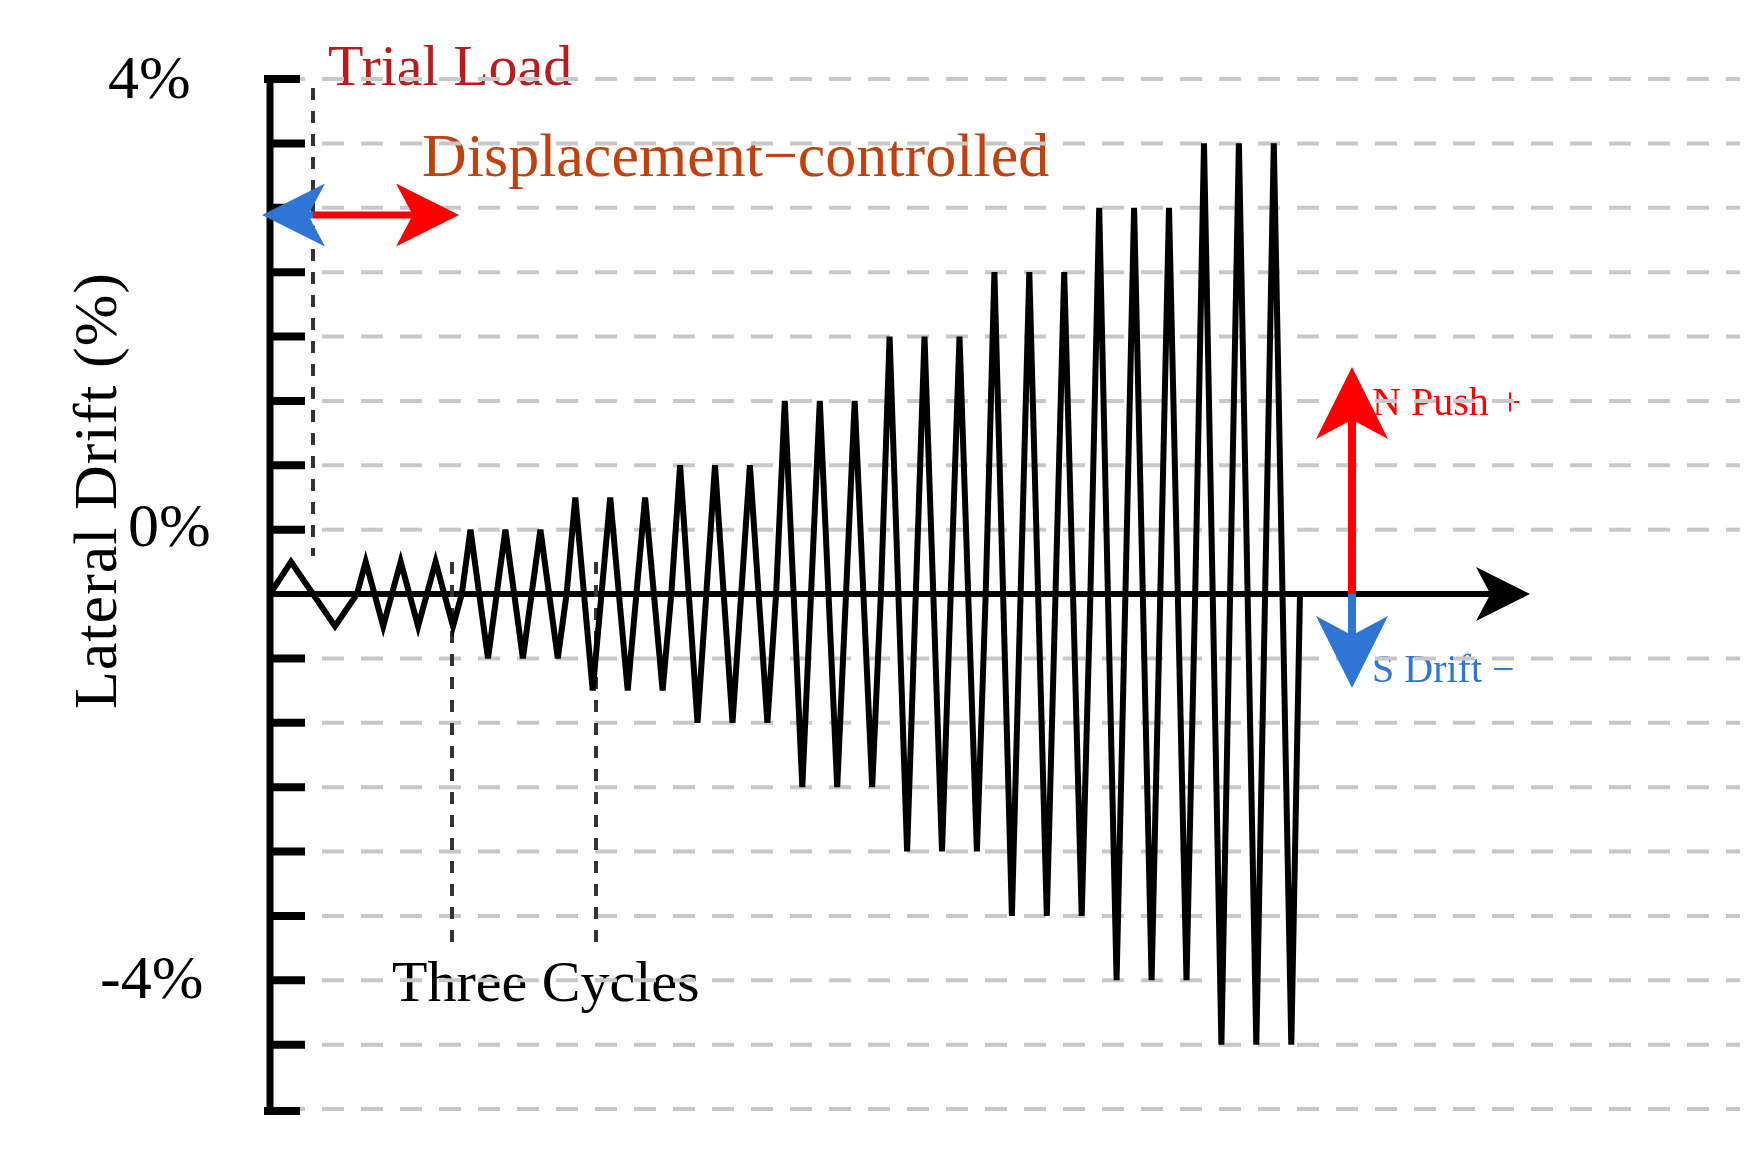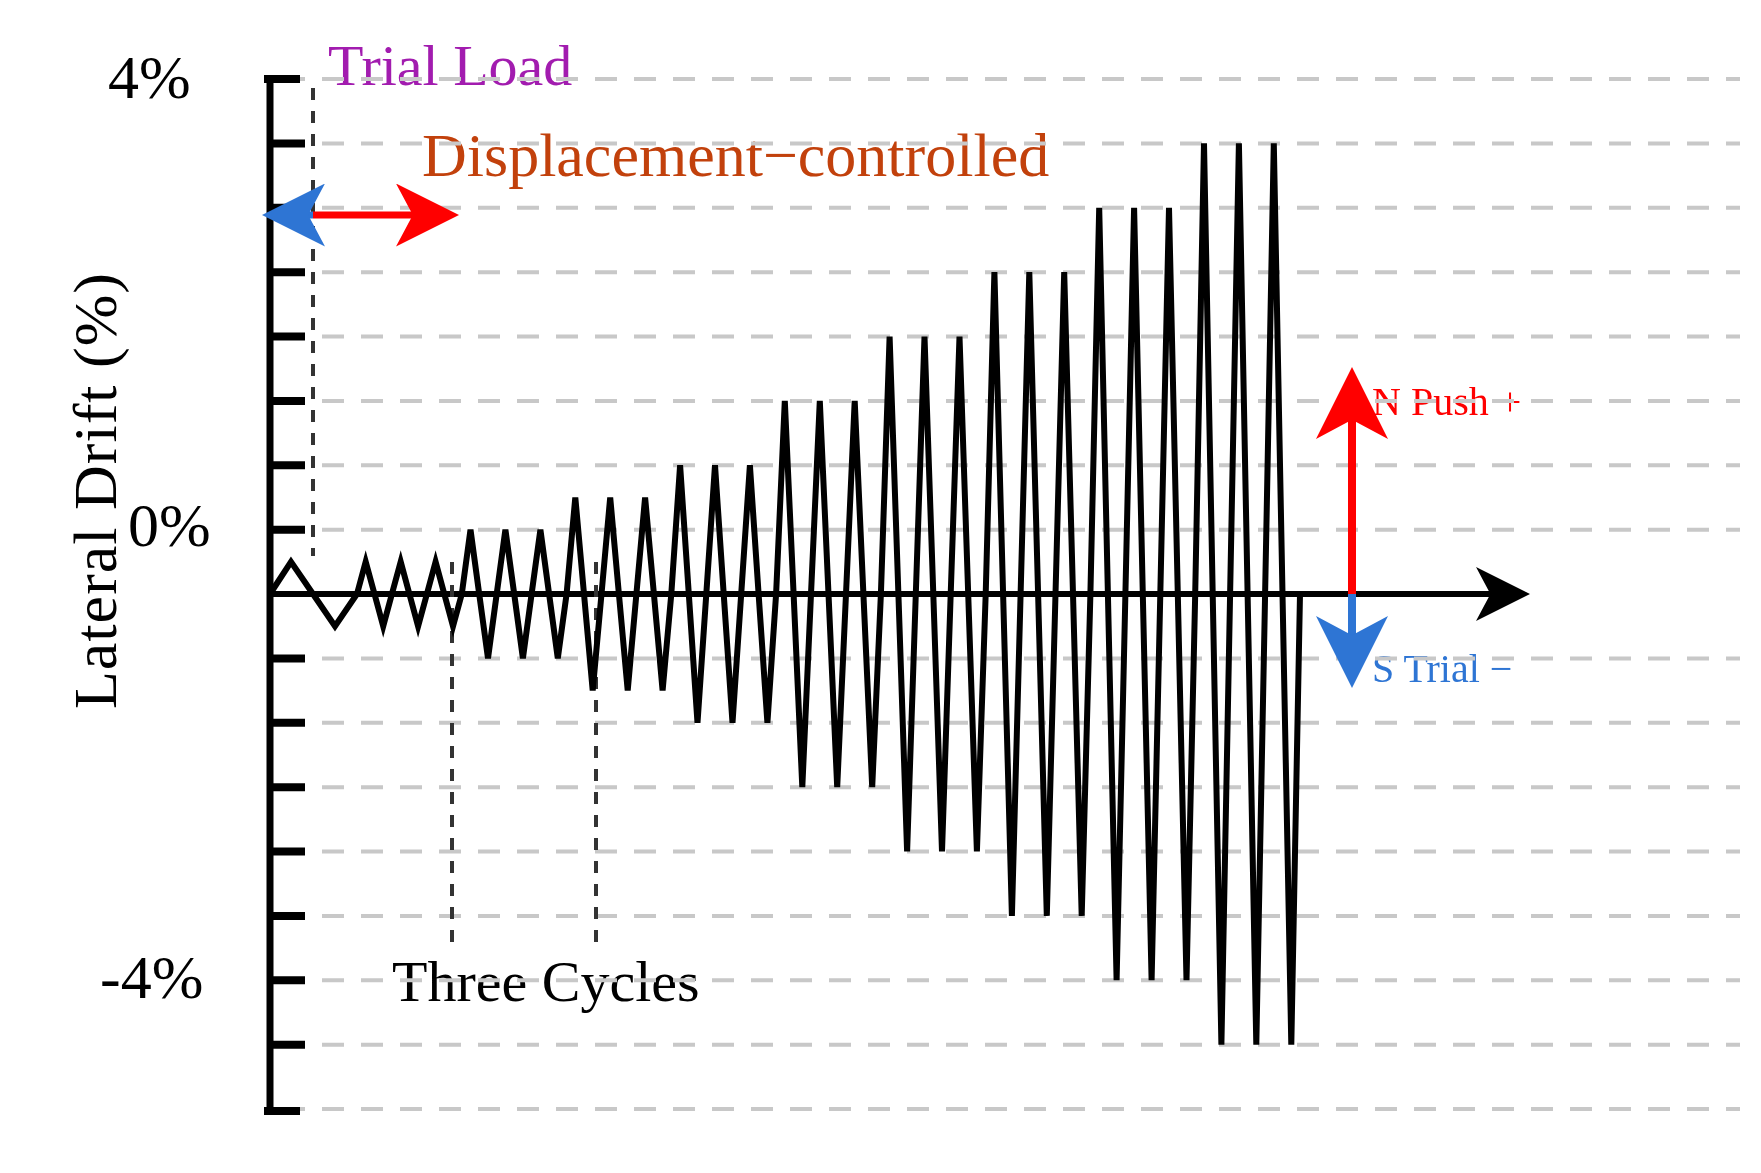--- a/index.html
+++ b/index.html
@@ -21,42 +21,42 @@
   }
   .tlabel{
     position:absolute;
     font-family:"Liberation Serif",serif;
     color:#000;
     white-space:nowrap;
   }
   #lbl-top{ left:108px; top:42px; font-size:62px;}
   #lbl-zero{ left:128px; top:490px; font-size:62px;}
   #lbl-bot{ left:100px; top:942px; font-size:62px;}
-  #lbl-trial{ left:328px; top:32px; font-size:58px; color:#a21caf;}
+  #lbl-trial{ left:328px; top:32px; font-size:58px; color:#b91c1c;}
   #lbl-disp{ left:422px; top:120px; font-size:62px; color:#c2410c;}
   #lbl-three{ left:392px; top:948px; font-size:58px; color:#000;}
   #lbl-npush{ left:1372px; top:378px; font-size:40px; color:#ff0000;}
   #lbl-spush{ left:1372px; top:645px; font-size:40px; color:#2e75d4;}
 </style>
 </head>
 <body>
 
 <div id="root">
 
   <div class="ylabel">Lateral  Drift (%)</div>
 
   <div class="tlabel" id="lbl-top">4%</div>
   <div class="tlabel" id="lbl-zero">0%</div>
   <div class="tlabel" id="lbl-bot">-4%</div>
 
   <div class="tlabel" id="lbl-trial">Trial Load</div>
   <div class="tlabel" id="lbl-disp">Displacement−controlled</div>
   <div class="tlabel" id="lbl-three">Three Cycles</div>
   <div class="tlabel" id="lbl-npush">N Push +</div>
-  <div class="tlabel" id="lbl-spush">S Trial −</div>
+  <div class="tlabel" id="lbl-spush">S Drift −</div>
 
   <svg class="stage" viewBox="0 0 1761 1173">
     <defs>
       <marker id="ar-red" markerWidth="9" markerHeight="9" refX="7" refY="4.5" orient="auto">
         <path d="M0,0 L9,4.5 L0,9 L2.4,4.5 Z" fill="#ff0000"></path>
       </marker>
       <marker id="ar-blue" markerWidth="9" markerHeight="9" refX="7" refY="4.5" orient="auto">
         <path d="M0,0 L9,4.5 L0,9 L2.4,4.5 Z" fill="#2e75d4"></path>
       </marker>
       <marker id="ar-black" markerWidth="9" markerHeight="9" refX="7" refY="4.5" orient="auto">

